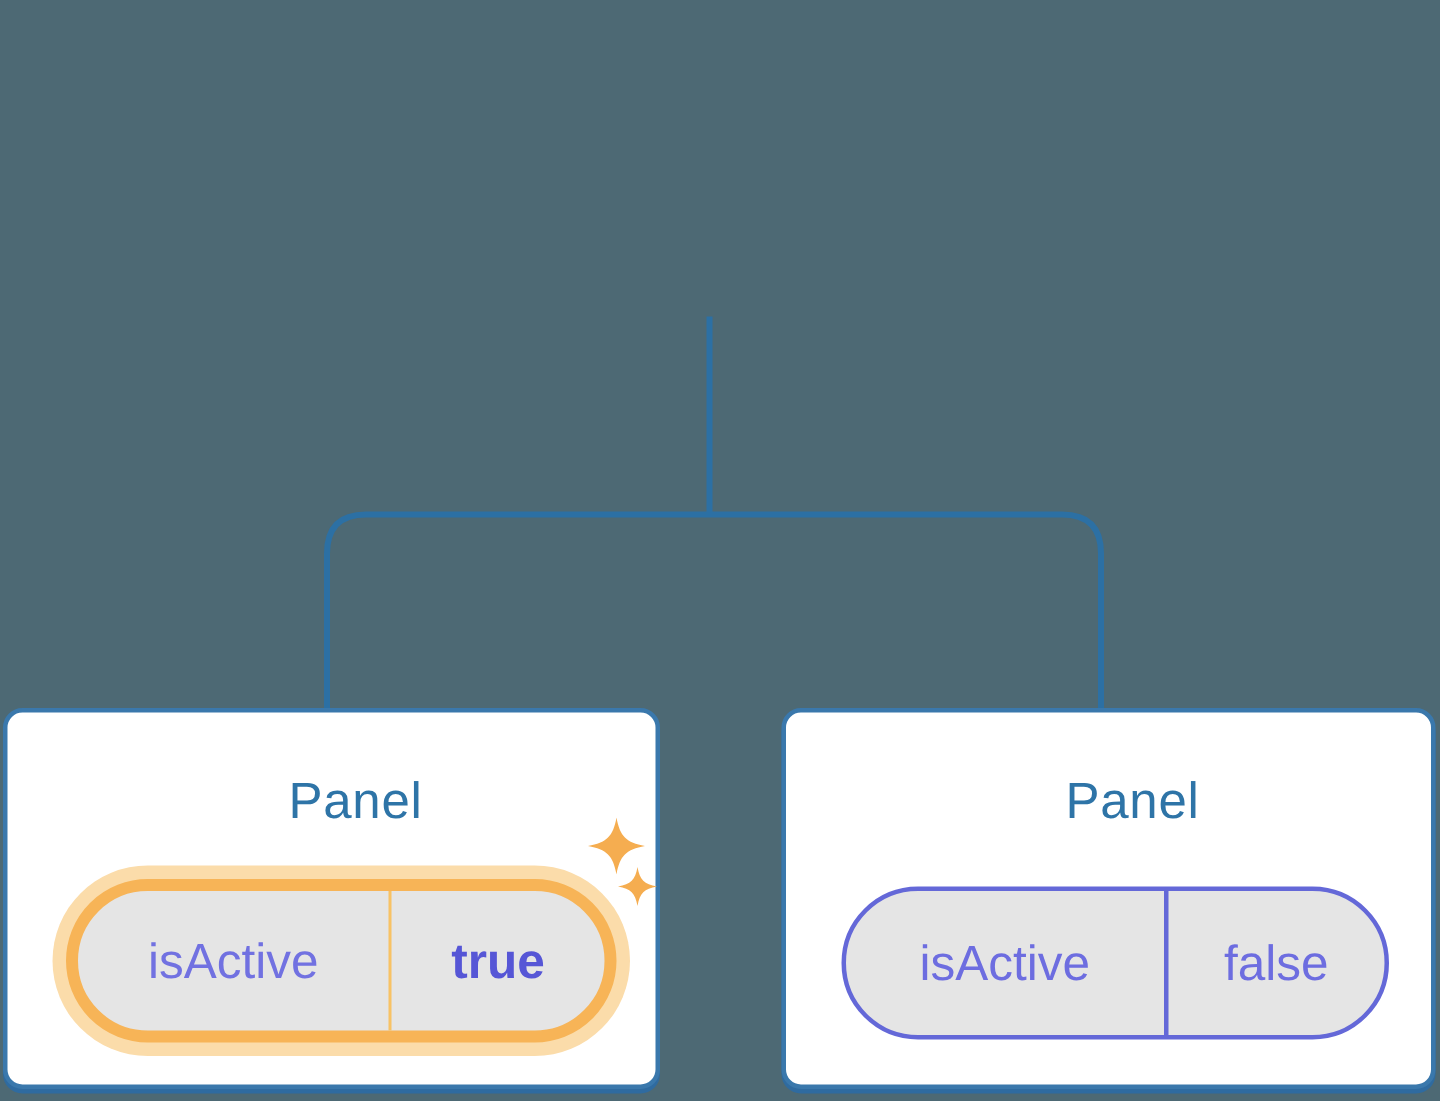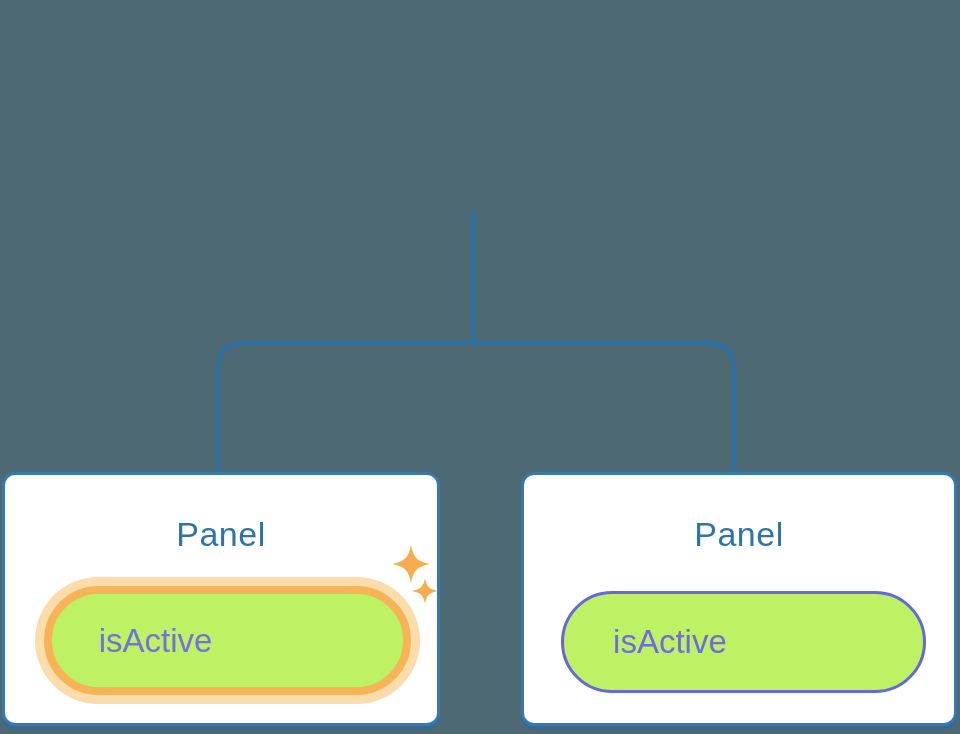--- a/index.html
+++ b/index.html
@@ -43,37 +43,38 @@
   .panel-title {
     position: absolute;
     top: 40px;
     left: 0;
     width: 100%;
     text-align: center;
     color: #2e74a7;
     font-size: 34px;
     font-weight: 500;
     letter-spacing: 0.5px;
+    padding-left: 16px;
   }
   .node-panel-left  { left: 2px;   top: 472px; width: 438px; height: 254px; }
   .node-panel-right { left: 521px; top: 472px; width: 436px; height: 254px; }
 
   
   .connector {
     position: absolute;
     left: 0; top: 0;
     width: 960px; height: 734px;
     pointer-events: none;
   }
 
   
   .pill {
     position: absolute;
     box-sizing: border-box;
-    background: #bef264;
+    background: #e5e5e5;
     border-radius: 999px;
     display: flex;
     align-items: stretch;
     text-align: right;
   }
   .pill-active {
     left: 39px; top: 111px;
     width: 367px; height: 109px;
     border: 8px solid #f7b457;
     box-shadow: 0 0 0 9px #fbdcaa;
@@ -113,31 +114,33 @@
     <path d="M473 211 L473 343" fill="none" stroke="#2c70a4" stroke-width="4"></path>
     <path d="M218 472 L218 369 Q218 343 244 343 L708 343 Q734 343 734 369 L734 472" fill="none" stroke="#2c70a4" stroke-width="4"></path>
   </svg>
 
 
   <div class="node node-panel-left">
     <div class="panel-title">Panel</div>
 
     <div class="pill pill-active">
       <div class="pill-cell pill-key">isActive</div>
+      <div class="pill-cell pill-value">true</div>
     </div>
 
     <svg class="sparkle sparkle-large" viewBox="0 0 100 100" xmlns="http://www.w3.org/2000/svg" aria-hidden="true">
       <path d="M50 0 C56 33 67 44 100 50 C67 56 56 67 50 100 C44 67 33 56 0 50 C33 44 44 33 50 0 Z" fill="#f5ad50"></path>
     </svg>
     <svg class="sparkle sparkle-small" viewBox="0 0 100 100" xmlns="http://www.w3.org/2000/svg" aria-hidden="true">
       <path d="M50 0 C56 33 67 44 100 50 C67 56 56 67 50 100 C44 67 33 56 0 50 C33 44 44 33 50 0 Z" fill="#f5ad50"></path>
     </svg>
   </div>
 
   <div class="node node-panel-right">
     <div class="panel-title">Panel</div>
 
     <div class="pill pill-inactive">
       <div class="pill-cell pill-key">isActive</div>
+      <div class="pill-cell pill-value">false</div>
     </div>
   </div>
 
 </div>
 
 </body></html>

